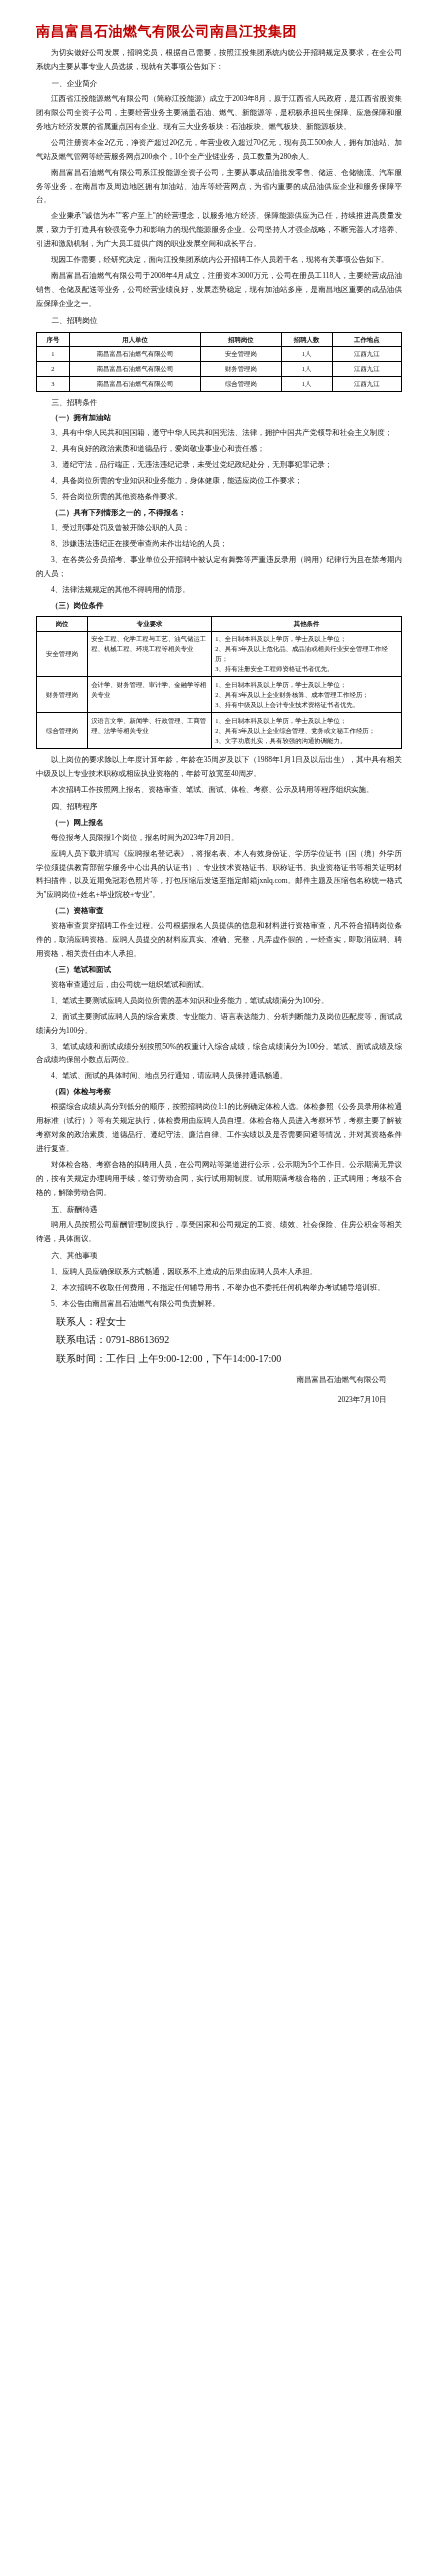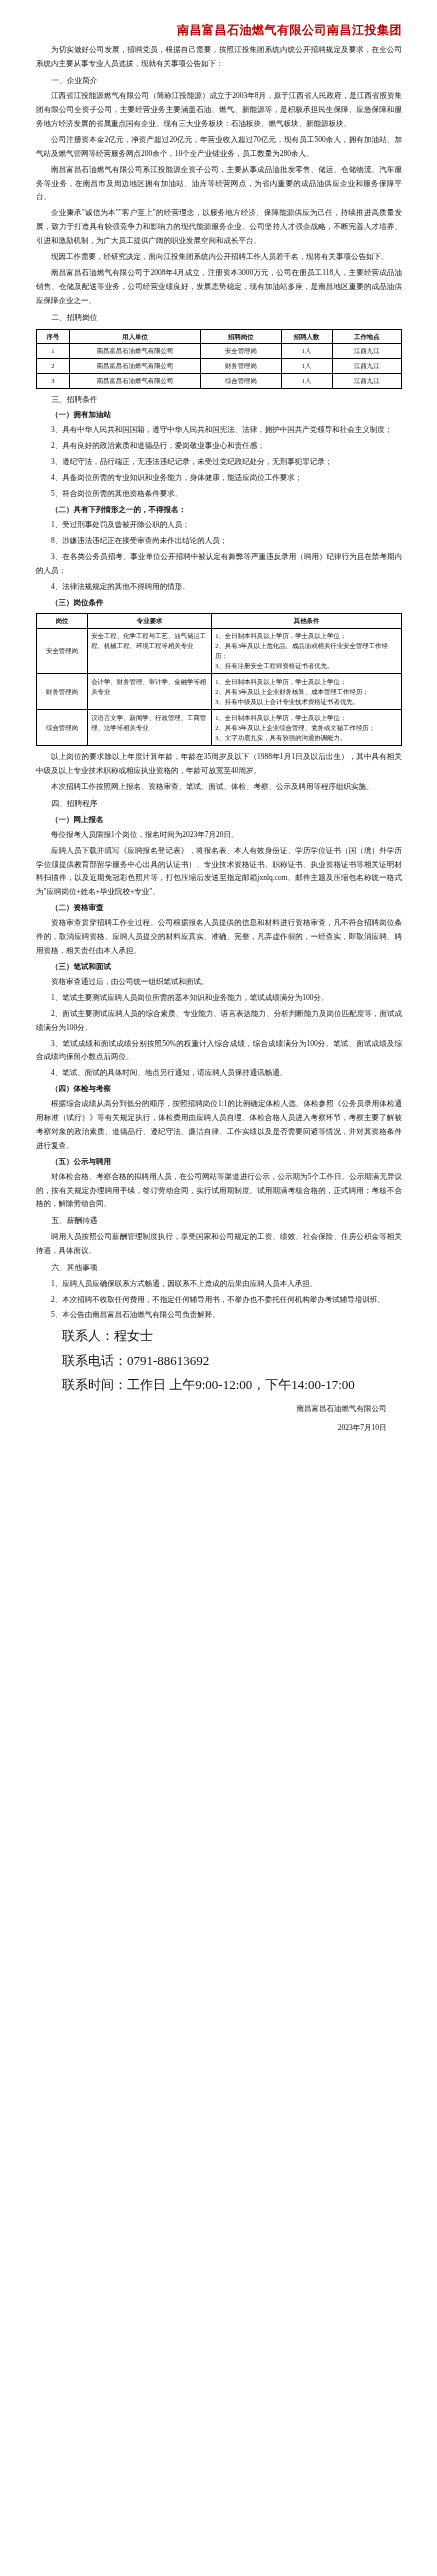--- a/index.html
+++ b/index.html
@@ -13,22 +13,22 @@
     color: #111111;
   }
   .page {
     width: 438px;
     min-height: 3596px;
     box-sizing: border-box;
     padding: 20.6px 36px 31px 36px;
     background: #ffffff;
   }
   .doc-title {
-    text-align: right;
-    font-size: 12px;
+    text-align: left;
+    font-size: 14px;
     font-weight: bold;
     line-height: 1.5;
     color: #c00000;
     margin: 0 0 4.1px 0;
     letter-spacing: 0.5px;
   }
   .doc-title .line2 {
     display: block;
   }
   p.para {
@@ -77,21 +77,21 @@
   }
   table.cond td.mid {
     vertical-align: middle;
   }
   .tbl-narrow {
     width: 94%;
     margin-left: auto;
     margin-right: auto;
   }
   .contact {
-    font-size: 13px;
+    font-size: 10px;
     line-height: 1.85;
     text-indent: 2em;
     margin: 0;
   }
   .sign {
     font-size: 7.5px;
     line-height: 1.9;
     text-align: right;
     margin: 5.2px 0 0 0;
     padding-right: 15.5px;
@@ -217,21 +217,20 @@
   <h3 class="subsec">（三）笔试和面试</h3>
   <p class="para">资格审查通过后，由公司统一组织笔试和面试。</p>
   <p class="para">1、笔试主要测试应聘人员岗位所需的基本知识和业务能力，笔试成绩满分为100分。</p>
   <p class="para">2、面试主要测试应聘人员的综合素质、专业能力、语言表达能力、分析判断能力及岗位匹配度等，面试成绩满分为100分。</p>
   <p class="para">3、笔试成绩和面试成绩分别按照50%的权重计入综合成绩，综合成绩满分为100分。笔试、面试成绩及综合成绩均保留小数点后两位。</p>
   <p class="para">4、笔试、面试的具体时间、地点另行通知，请应聘人员保持通讯畅通。</p>
 
   <h3 class="subsec">（四）体检与考察</h3>
   <p class="para">根据综合成绩从高分到低分的顺序，按照招聘岗位1:1的比例确定体检人选。体检参照《公务员录用体检通用标准（试行）》等有关规定执行，体检费用由应聘人员自理。体检合格人员进入考察环节，考察主要了解被考察对象的政治素质、道德品行、遵纪守法、廉洁自律、工作实绩以及是否需要回避等情况，并对其资格条件进行复查。</p>
 
-  <h3 class="subsec">（五）公示与聘用</h3>
   <p class="para">对体检合格、考察合格的拟聘用人员，在公司网站等渠道进行公示，公示期为5个工作日。公示期满无异议的，按有关规定办理聘用手续，签订劳动合同，实行试用期制度。试用期满考核合格的，正式聘用；考核不合格的，解除劳动合同。</p>
 
   <h2 class="sec">五、薪酬待遇</h2>
   <p class="para">聘用人员按照公司薪酬管理制度执行，享受国家和公司规定的工资、绩效、社会保险、住房公积金等相关待遇，具体面议。</p>
 
   <h2 class="sec">六、其他事项</h2>
   <p class="para">1、应聘人员应确保联系方式畅通，因联系不上造成的后果由应聘人员本人承担。</p>
   <p class="para">2、本次招聘不收取任何费用，不指定任何辅导用书，不举办也不委托任何机构举办考试辅导培训班。</p>
   <p class="para">5、本公告由南昌富昌石油燃气有限公司负责解释。</p>
 

